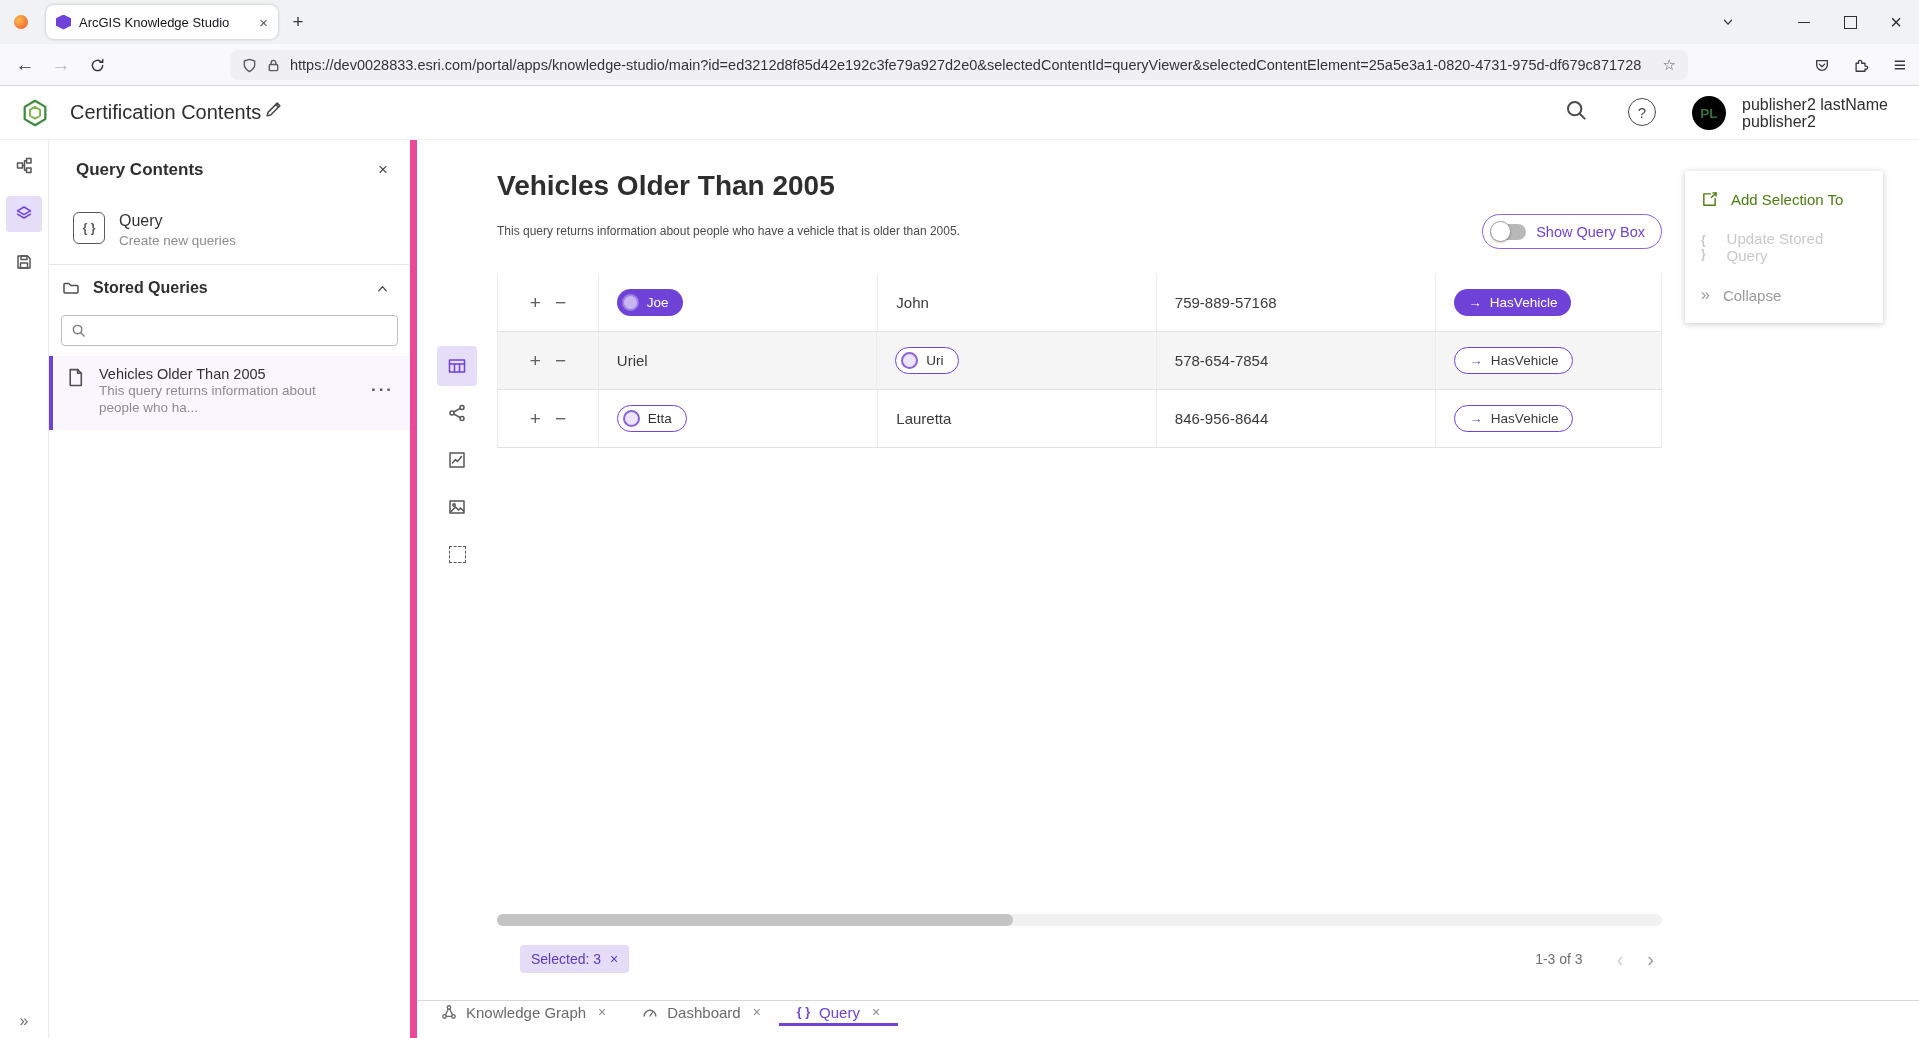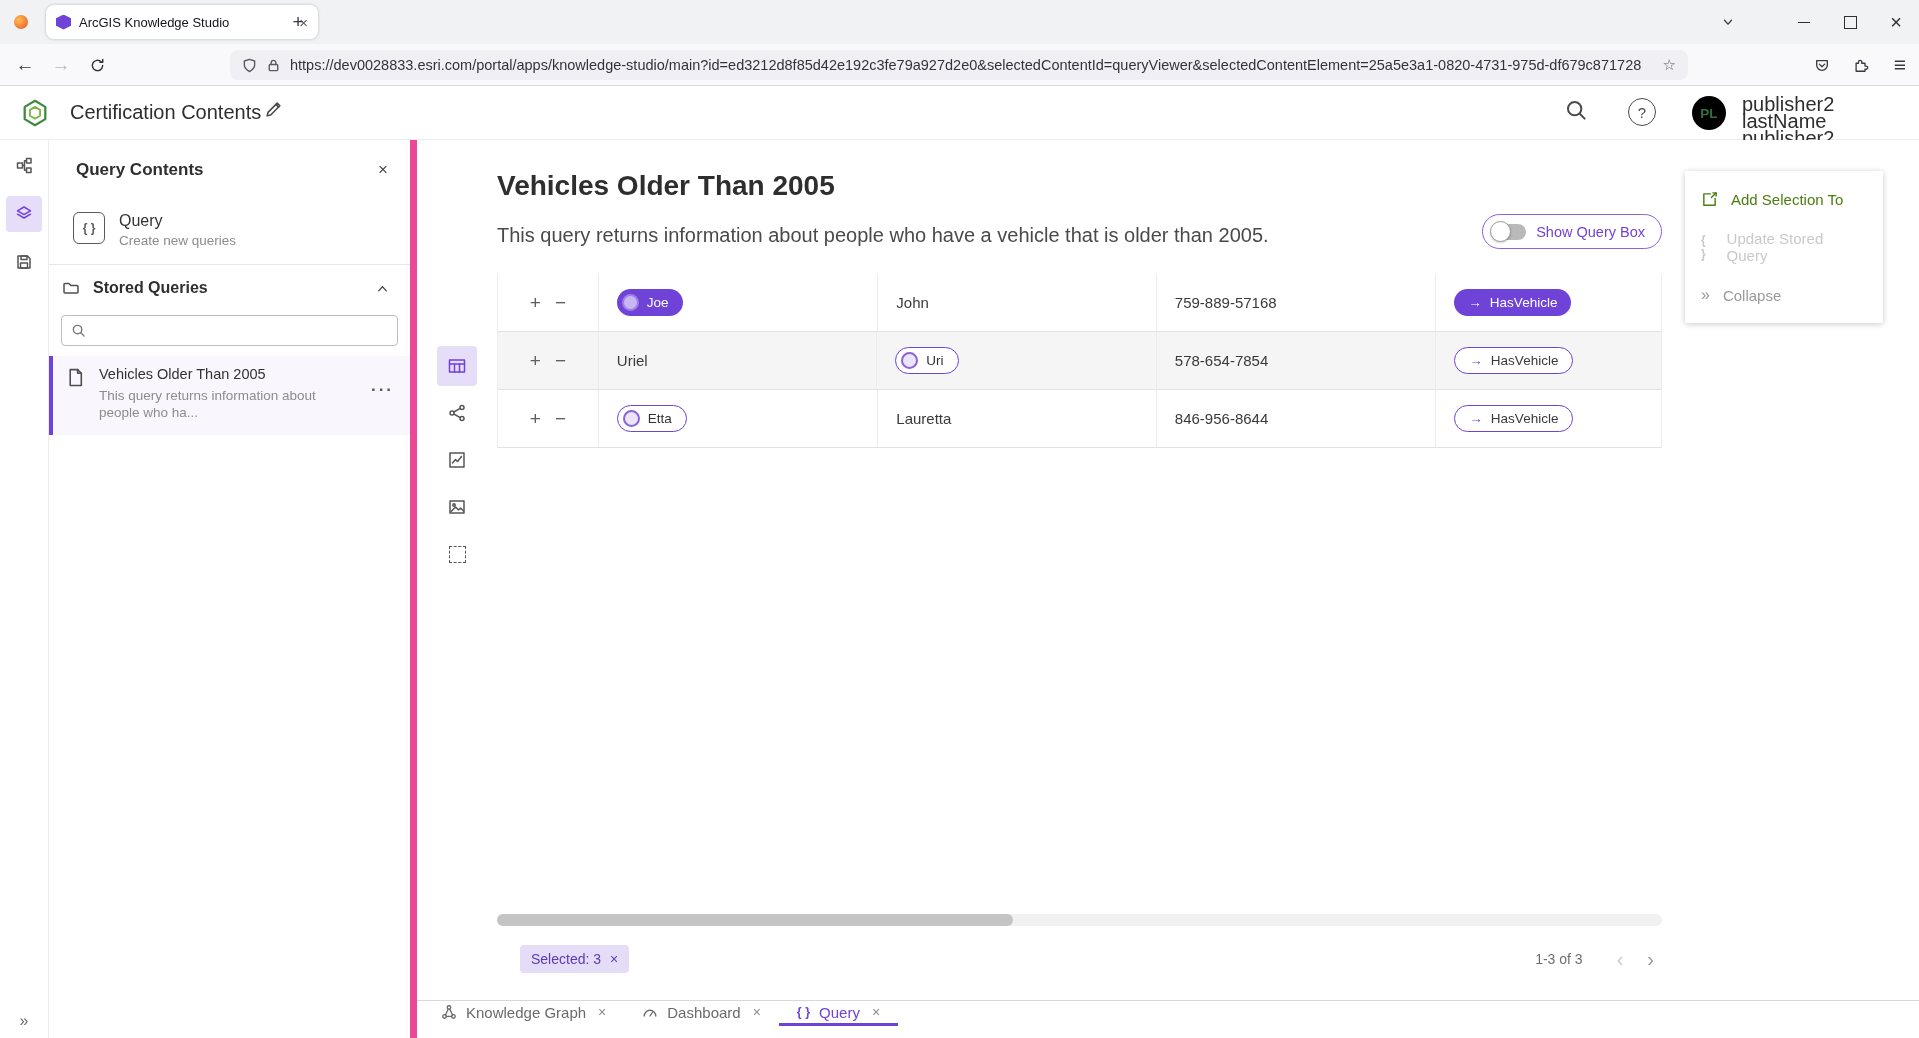--- a/index.html
+++ b/index.html
@@ -4,21 +4,21 @@
 <style>
   html,body{margin:0;padding:0}
   body{width:1919px;height:1038px;position:relative;overflow:hidden;background:#fff;
        font-family:"Liberation Sans",sans-serif;color:#323232;-webkit-font-smoothing:antialiased}
   svg{stroke:currentColor;fill:none;stroke-width:1.5;stroke-linecap:round;stroke-linejoin:round;display:block}
 
   
   #titlebar{position:absolute;left:0;top:0;width:100%;height:44px;background:#f0f2f4}
   #firefox-dot{position:absolute;left:14px;top:15px;width:14px;height:14px;border-radius:50%;
        background:radial-gradient(circle at 35% 35%,#ffbd4f,#e8522c)}
-  .tab{position:absolute;left:46px;top:5px;width:272px;height:34px;background:#fff;border-radius:8px;
+  .tab{position:absolute;left:46px;top:5px;width:232px;height:34px;background:#fff;border-radius:8px;
        box-shadow:0 0 3px rgba(0,0,0,.25);display:flex;align-items:center;padding:0 10px;gap:8px;box-sizing:border-box}
   .tab-favicon{width:15px;height:15px;background:#6f42d8;flex:0 0 auto;
        clip-path:polygon(50% 0,100% 25%,100% 75%,50% 100%,0 75%,0 25%)}
   .tab-title{font-size:13px;color:#15141a;white-space:nowrap;overflow:hidden;flex:1}
   .tab-close{font-size:15px;color:#5b5b66;cursor:default}
   .newtab{position:absolute;left:284px;top:8px;width:28px;height:28px;font-size:19px;color:#3a3a44;
        display:flex;align-items:center;justify-content:center;border-radius:6px}
   .strip-chevron{position:absolute;left:1714px;top:8px;width:28px;height:28px;color:#3a3a44;
        display:flex;align-items:center;justify-content:center}
   .win-btn{position:absolute;top:0;width:46px;height:44px;display:flex;align-items:center;justify-content:center;color:#2f2f38}
@@ -42,21 +42,21 @@
   
   #app-header{position:absolute;left:0;top:86px;width:100%;height:54px;background:#fff;border-bottom:1px solid #ededed;box-sizing:border-box}
   #app-logo{position:absolute;left:20px;top:12px}
   #app-title{position:absolute;left:70px;top:0;line-height:53px;font-size:20px;color:#2e2e2e}
   #title-edit{position:absolute;left:264px;top:14px;color:#4a4a4a}
   #hdr-search{position:absolute;left:1564px;top:12px;color:#4a4a4a}
   #hdr-help{position:absolute;left:1628px;top:12px;width:26px;height:26px;border:1.6px solid #4a4a4a;border-radius:50%;
        display:flex;align-items:center;justify-content:center;font-size:15px;color:#4a4a4a}
   #hdr-avatar{position:absolute;left:1692px;top:10px;width:34px;height:34px;border-radius:50%;background:#000000;
        color:#35703c;font-size:13.5px;font-weight:700;display:flex;align-items:center;justify-content:center}
-  #hdr-user{position:absolute;left:1742px;top:10px;font-size:20px;color:#2e2e2e;line-height:17px}
+  #hdr-user{position:absolute;left:1742px;top:10px;font-size:16px;color:#2e2e2e;line-height:17px}
 
   
   #rail{position:absolute;left:0;top:140px;bottom:0;width:49px;background:#fff;border-right:1px solid #ececec;box-sizing:border-box}
   .rail-btn{position:absolute;left:6px;width:36px;height:36px;display:flex;align-items:center;justify-content:center;
        color:#565656;border-radius:4px}
   .rail-btn.active{background:#e6ddf8;color:#6f42d8}
   #rail-expand{position:absolute;left:0;right:0;bottom:8px;text-align:center;color:#6e6e6e;font-size:16px}
 
   
   #panel{position:absolute;left:49px;top:140px;bottom:0;width:368px;background:#fff;border-right:7px solid #ec4899;box-sizing:border-box}
@@ -72,34 +72,34 @@
   .stored-header .ttl{flex:1;font-size:16px;font-weight:700;color:#2f2f2f}
   .stored-header .ic{color:#4f4f4f}
   .search-wrap{margin:4px 12px 10px;height:31px;border:1px solid #bdbdbd;border-radius:4px;display:flex;
        align-items:center;gap:7px;padding:0 9px;box-sizing:border-box}
   .search-wrap input{border:none;outline:none;flex:1;font-size:14px;font-family:inherit;background:transparent}
   .search-wrap .ic{color:#7a7a7a}
   .stored-item{position:relative;margin-top:6px;padding:10px 40px 14px 17px;display:flex;gap:14px;background:#f9f7fd}
   .stored-item::before{content:"";position:absolute;left:0;top:0;bottom:0;width:4px;background:#6f42d8}
   .si-icon{color:#4f4f4f;margin-top:2px;flex:0 0 auto}
   .si-title{font-size:14.5px;color:#323232}
-  .si-desc{font-size:13.5px;color:#8c8c8c;margin-top:5px;width:228px;line-height:17px}
+  .si-desc{font-size:13.5px;color:#8c8c8c;width:228px;line-height:17px}
   .si-menu{position:absolute;right:16px;top:24px;font-size:17px;font-weight:700;letter-spacing:2px;color:#5a5a5a}
 
   
   #content{position:absolute;left:417px;top:140px;right:0;bottom:0;background:#fff}
   .toolstrip{position:absolute;left:20px;top:206px}
   .tool-btn{width:40px;height:40px;margin-bottom:7px;display:flex;align-items:center;justify-content:center;
        color:#565656;border-radius:4px}
   .tool-btn.active{background:#e6ddf8;color:#6f42d8}
   .dashed-sq{width:15px;height:15px;border:1.5px dashed currentColor}
 
   #main{position:absolute;left:80px;top:0;width:1165px}
   #main h1{position:absolute;top:30px;left:0;margin:0;font-size:28px;font-weight:700;color:#2e2e2e}
-  #main .subtitle{position:absolute;top:84px;left:0;font-size:20px;color:#4a4a4a}
+  #main .subtitle{position:absolute;top:84px;left:0;font-size:12px;color:#4a4a4a}
   .toggle-wrap{position:absolute;top:74px;right:0;height:35px;border:1px solid #8a63e0;border-radius:18px;
        display:flex;align-items:center;gap:10px;padding:0 16px 0 9px;box-sizing:border-box}
   .switch{width:34px;height:16px;background:#b9b9b9;border-radius:8px;position:relative;flex:0 0 auto}
   .knob{position:absolute;left:-2px;top:-3px;width:21px;height:21px;background:#fff;border:1px solid #9a9a9a;
        border-radius:50%;box-sizing:border-box;box-shadow:0 1px 2px rgba(0,0,0,.2)}
   .toggle-label{font-size:14.5px;color:#6f42d8}
 
   .table{position:absolute;top:134px;left:0;width:1165px}
   .thead{display:flex;height:56px;background:#ececec;border:1px solid #d7d7d7;box-sizing:border-box}
   .th{display:flex;align-items:center;padding-left:18px;font-size:15px;color:#2f2f2f;box-sizing:border-box}

